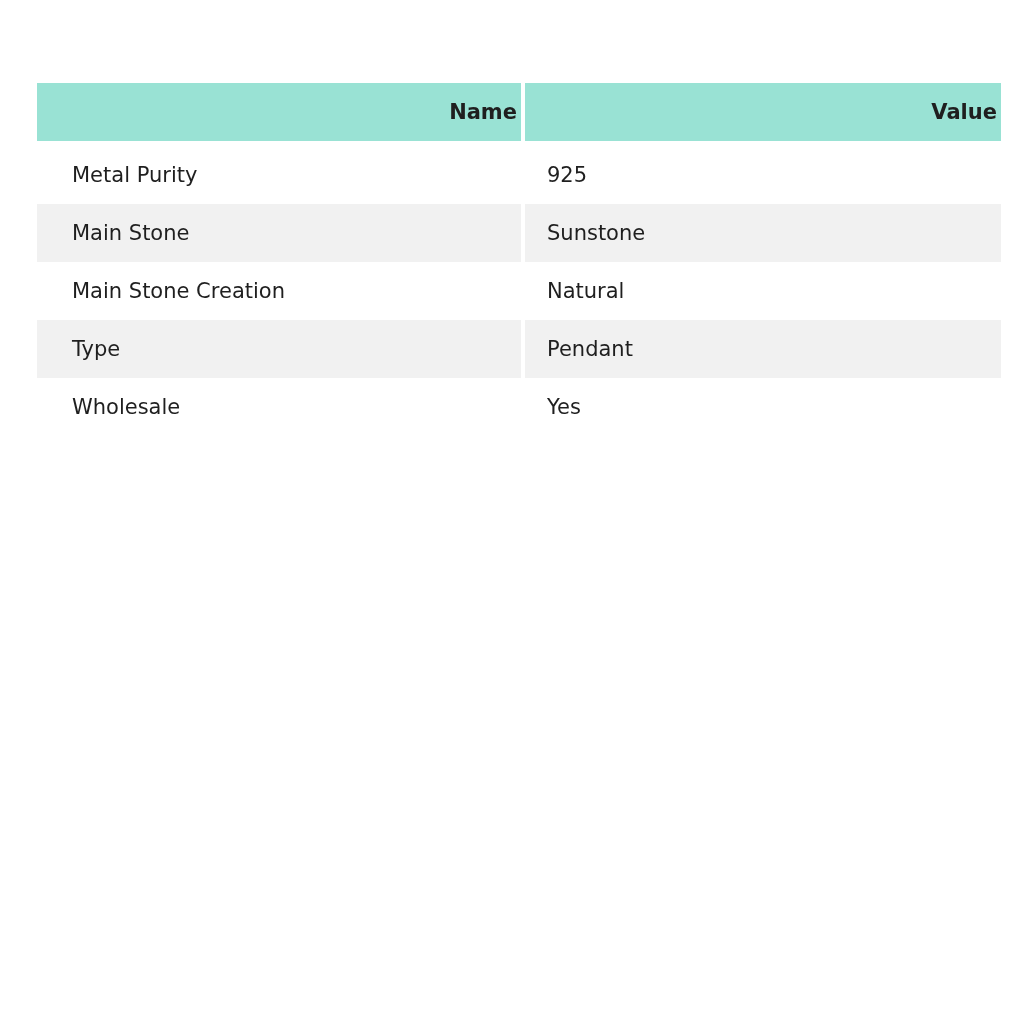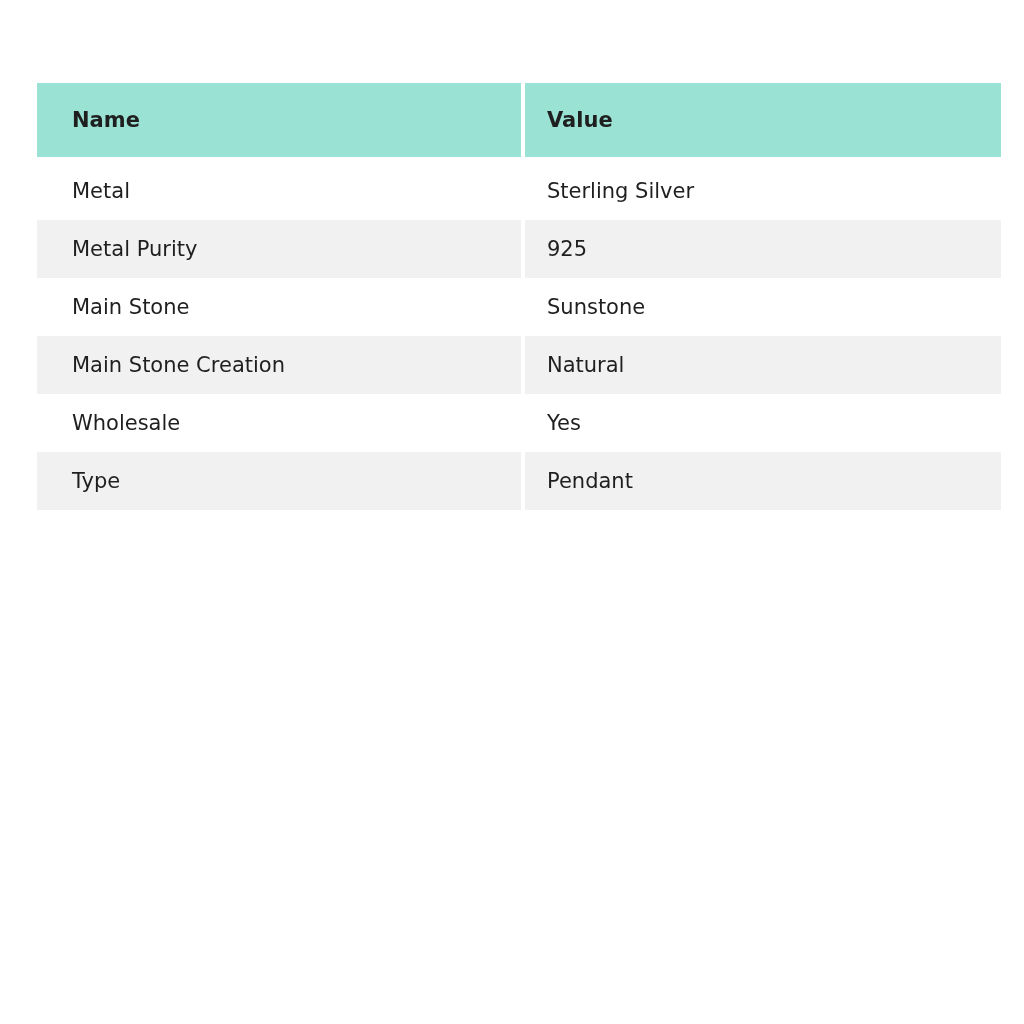--- a/index.html
+++ b/index.html
@@ -28,23 +28,23 @@
     font-size: 21px;
     color: var(--text-color, #1f1f1f);
   }
   col.name-col  { width: 484px; }
   col.value-col { width: 480px; }
 
   thead th {
     background: var(--header-bg, #99e2d4);
     height: 50px;
     font-weight: 600;
-    text-align: left;
+    text-align: right;
     vertical-align: middle;
-    padding: 12px;
+    padding: 4px;
     border-bottom: 5px solid #ffffff;
   }
   thead th.name-cell  { padding-left: 35px; }
   thead th.value-cell { padding-left: 22px; border-left: 4px solid #ffffff; margin-top: 36px; }
 
   tbody td {
     height: 58px;
     vertical-align: middle;
     padding: 0;
     font-weight: 400;
@@ -65,38 +65,34 @@
       <col class="value-col">
     </colgroup>
     <thead>
       <tr>
         <th class="name-cell">Name</th>
         <th class="value-cell">Value</th>
       </tr>
     </thead>
     <tbody id="spec-body">
         <tr>
-    <td class="name-cell">Metal</td>
-    <td class="value-cell">Sterling Silver</td>
-  </tr>
-        <tr>
     <td class="name-cell">Metal Purity</td>
     <td class="value-cell">925</td>
   </tr>
         <tr>
     <td class="name-cell">Main Stone</td>
     <td class="value-cell">Sunstone</td>
   </tr>
         <tr>
     <td class="name-cell">Main Stone Creation</td>
     <td class="value-cell">Natural</td>
   </tr>
         <tr>
+    <td class="name-cell">Type</td>
+    <td class="value-cell">Pendant</td>
+  </tr>
+        <tr>
     <td class="name-cell">Wholesale</td>
     <td class="value-cell">Yes</td>
-  </tr>
-        <tr>
-    <td class="name-cell">Type</td>
-    <td class="value-cell">Pendant</td>
   </tr>
       </tbody>
   </table>
 </div>
 
 </body></html>

